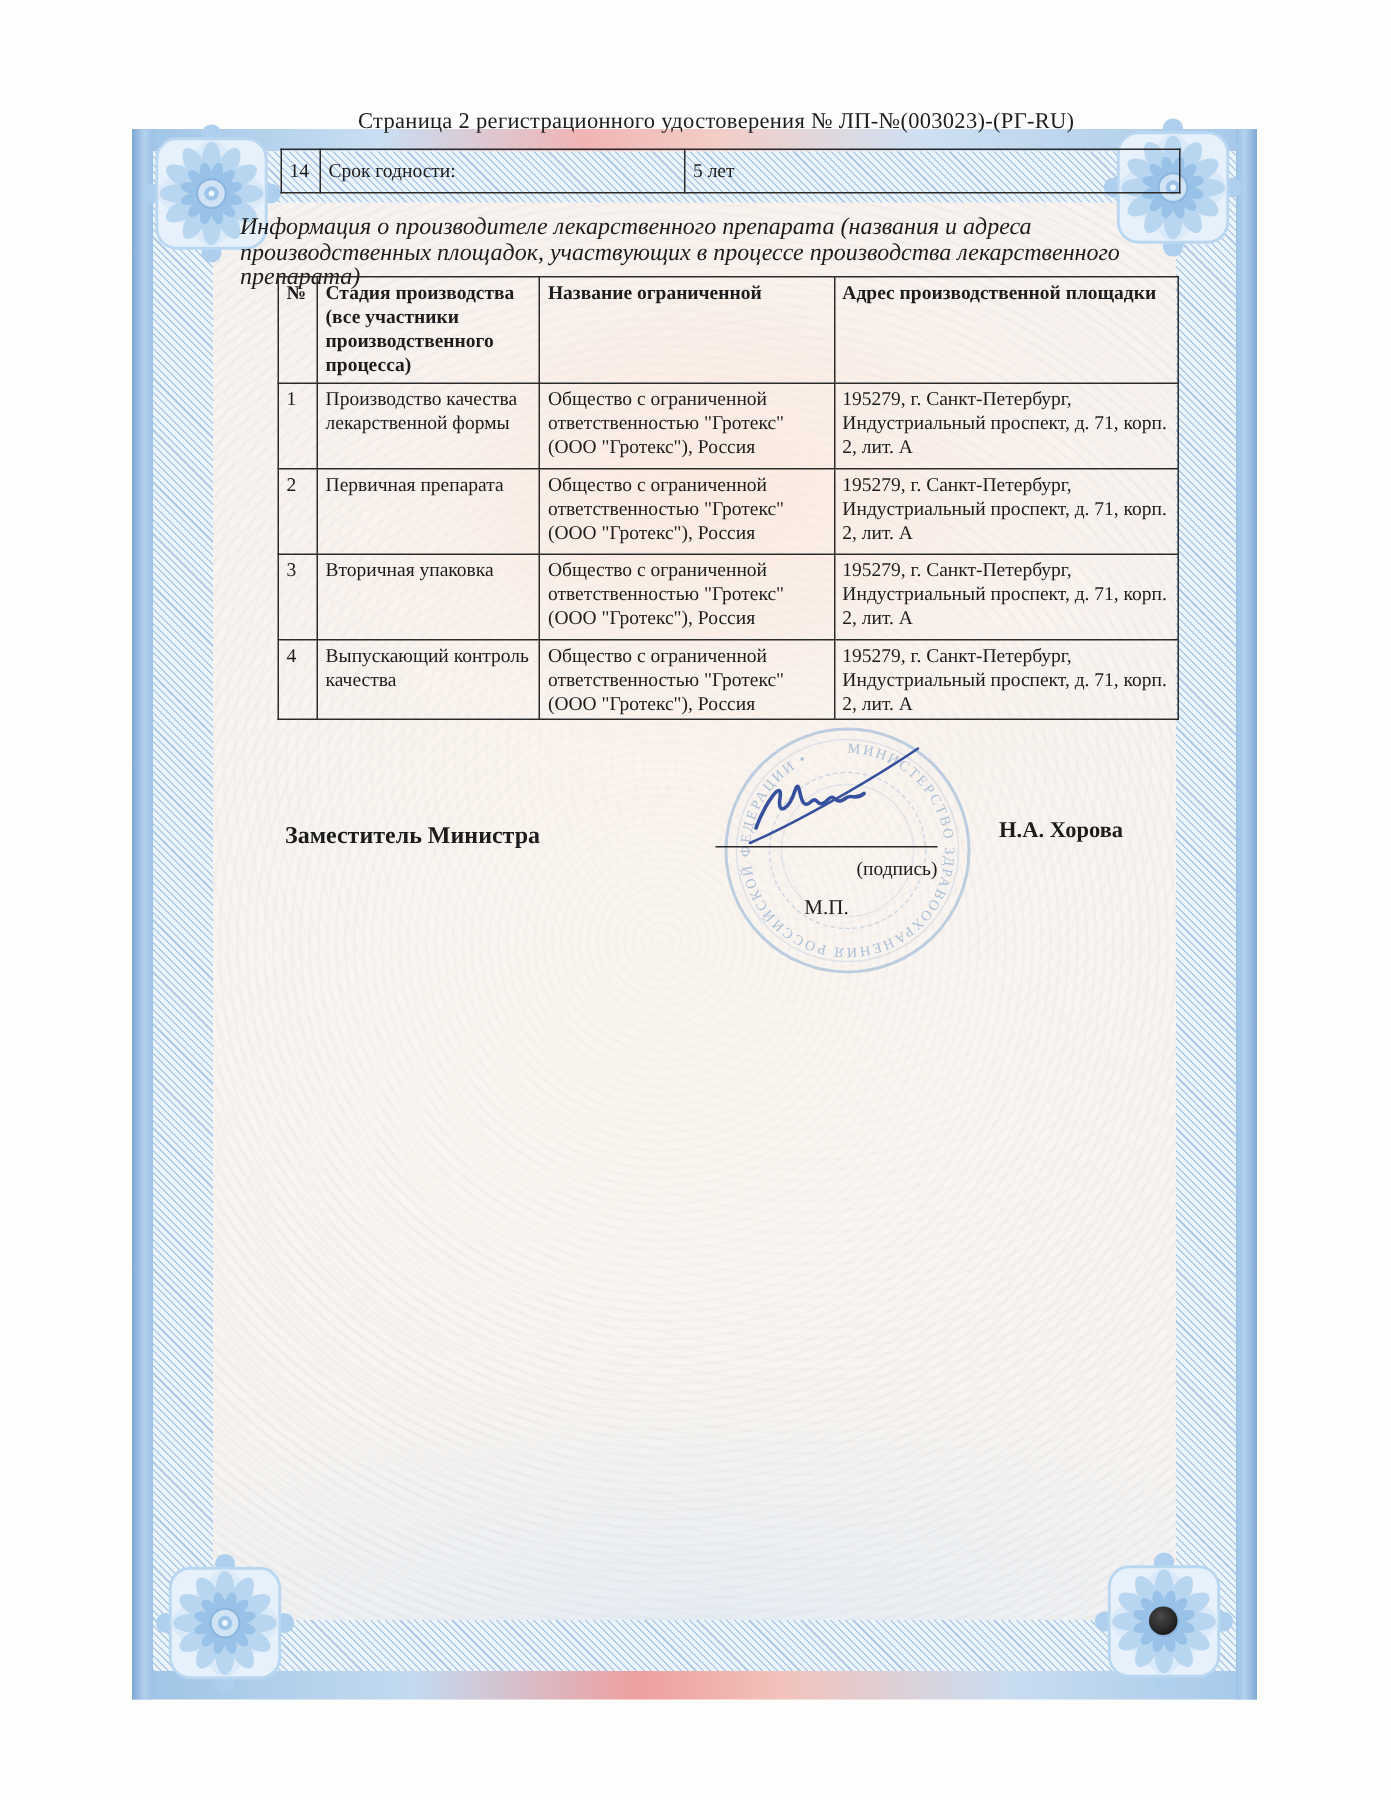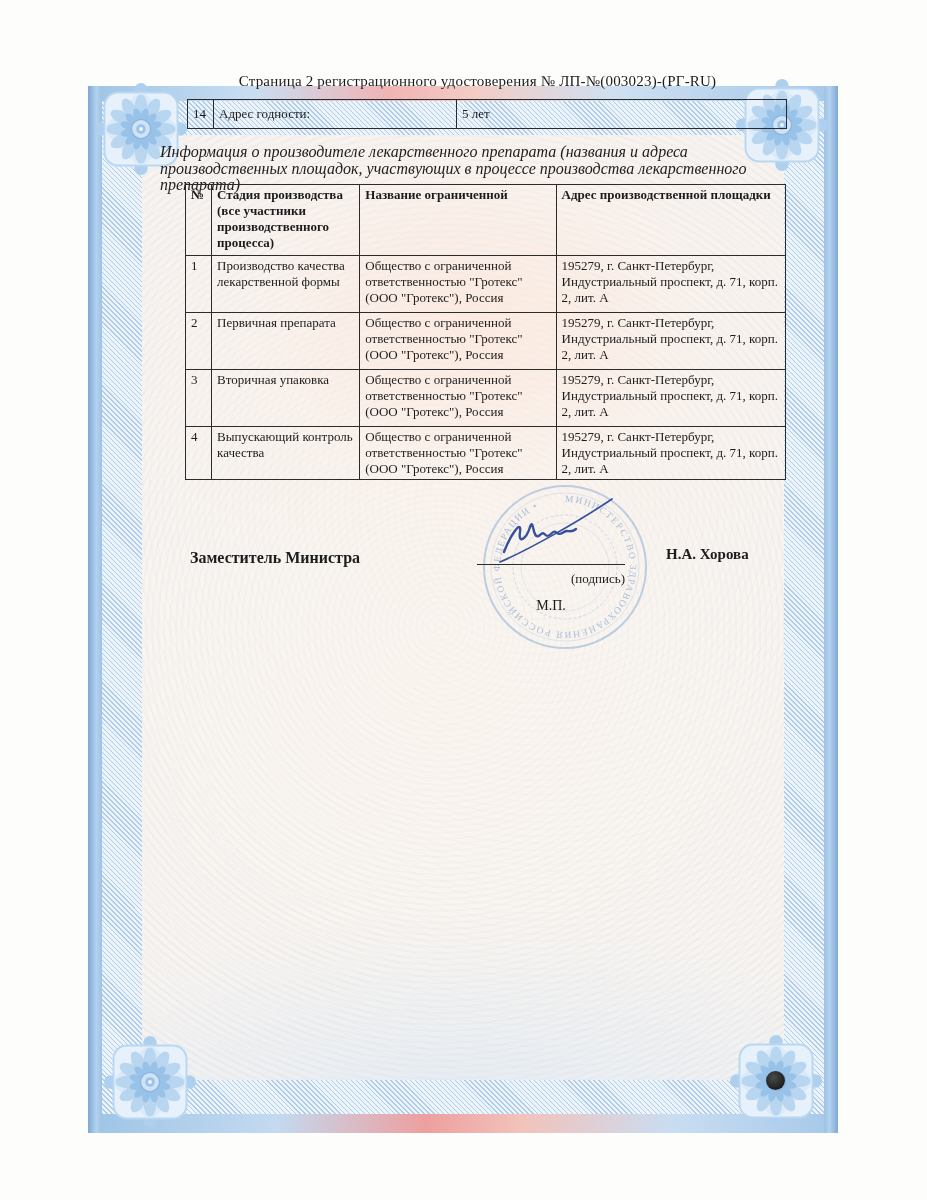--- a/index.html
+++ b/index.html
@@ -130,21 +130,21 @@
 
   <table class="tbl shelf">
     <colgroup>
         <col style="width:26px">
         <col style="width:243px">
         <col style="width:330px">
       </colgroup>
     <tbody>
         <tr>
       <td class="b">14</td>
-      <td class="b">Адрес годности:</td>
+      <td class="b">Срок годности:</td>
       <td class="center">5 лет</td>
     </tr>
   </tbody>
     </table>
 
   <div class="intro">Информация о производителе лекарственного препарата (названия и адреса производственных площадок, участвующих в процессе производства лекарственного препарата)</div>
 
   <table class="tbl prod">
     <colgroup>
         <col style="width:26px">

